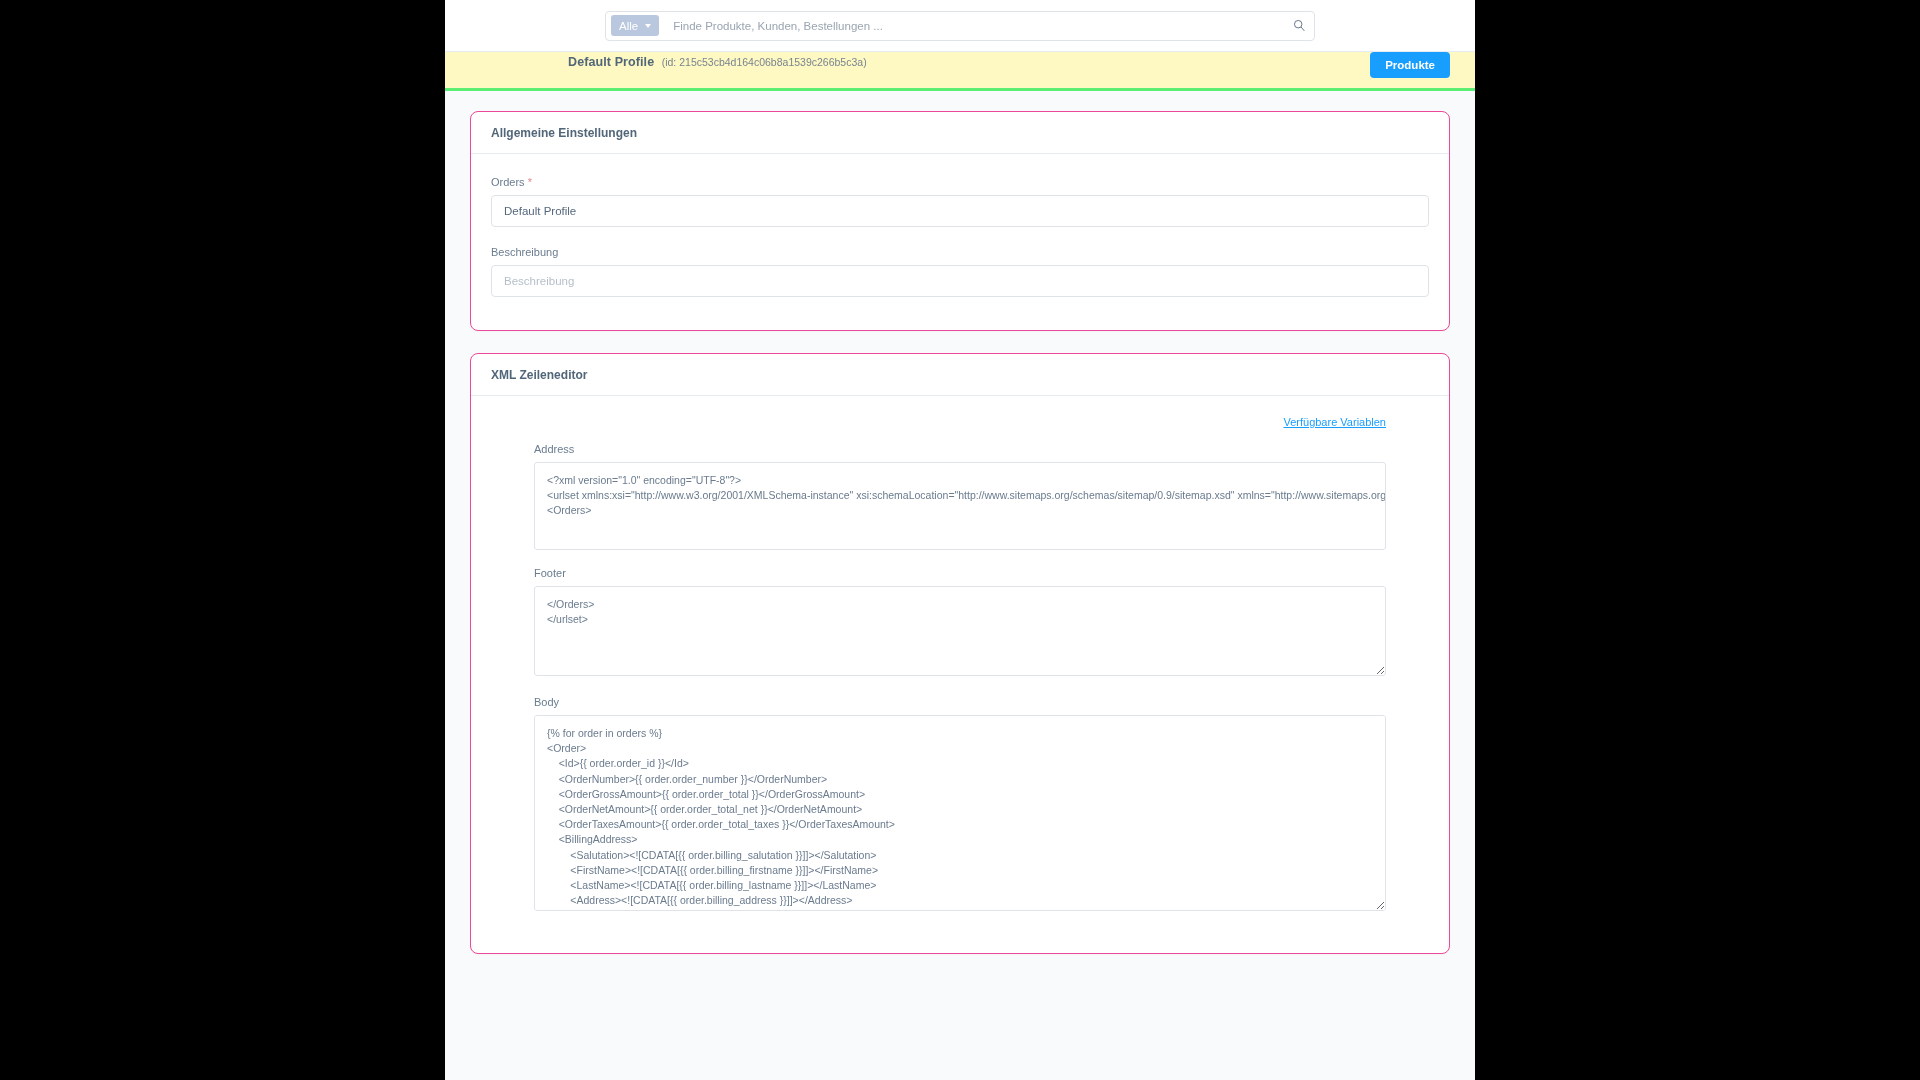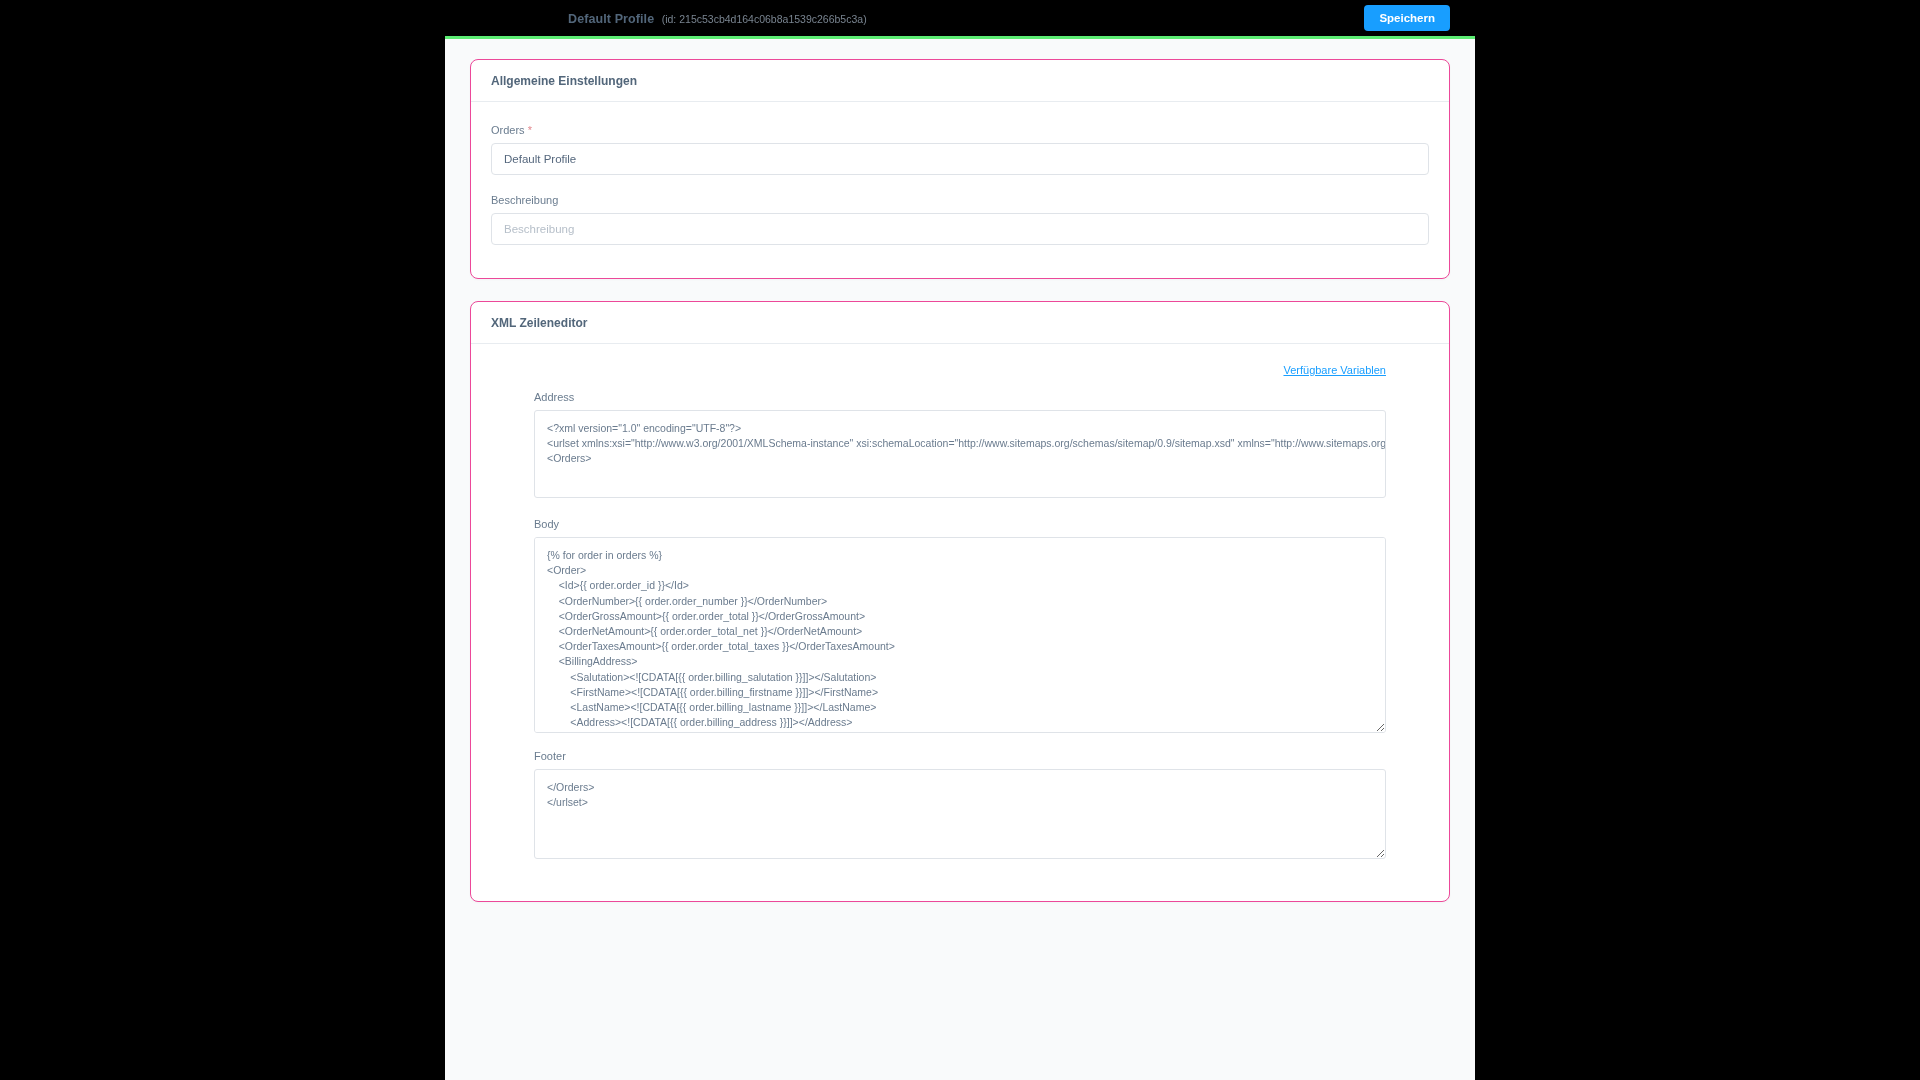--- a/index.html
+++ b/index.html
@@ -80,23 +80,22 @@
     flex-shrink: 0;
     display: flex;
     align-items: center;
     justify-content: center;
     cursor: pointer;
   }
 
   
   .smartbar {
     height: 36px;
-    background: #000000;
-    display: flex;
-    align-items: center;
+    background: #fef9c3;
+    display: flex;
     padding: 0 25px 0 123px;
     position: relative;
   }
   .sb-title {
     font-size: 12.5px;
     color: #52667a;
     font-weight: bold;
     letter-spacing: 0.1px;
   }
   .sb-id {
@@ -227,28 +226,43 @@
 
   .code-body::-webkit-scrollbar { width: 13px; }
   .code-body::-webkit-scrollbar-track { background: #f0f0f0; }
   .code-body::-webkit-scrollbar-thumb { background: #b4b4b4; border: 2px solid #f0f0f0; }
 </style>
 </head>
 <body>
 
 <div class="app">
 
+  <div class="topbar">
+    <div class="search-wrap">
+      <div class="search-scope">
+        <span>Alle</span>
+        <span class="chev"></span>
+      </div>
+      <input class="search-input" type="text" placeholder="Finde Produkte, Kunden, Bestellungen ..." style="">
+      <span class="search-icon">
+        <svg width="13" height="13" viewBox="0 0 16 16">
+          <circle cx="6.4" cy="6.4" r="4.6" fill="none" stroke="#58687c" stroke-width="1.1"></circle>
+          <line x1="9.9" y1="9.9" x2="14" y2="14.6" stroke="#58687c" stroke-width="1.1"></line>
+        </svg>
+      </span>
+    </div>
+  </div>
 
   <div class="smartbar">
     <div>
       <span class="sb-title">Default Profile</span>
       <span class="sb-id">(id: 215c53cb4d164c06b8a1539c266b5c3a)</span>
     </div>
     <div class="sb-spacer"></div>
-    <button class="btn-primary">Speichern</button>
+    <button class="btn-primary">Produkte</button>
   </div>
   <div class="progress-rail">
     <div class="progress-fill" style="width: 100%; background: rgb(92, 237, 115);"></div>
   </div>
 
   <div class="content">
 
     <div class="card">
       <div class="card-head">Allgemeine Einstellungen</div>
       <div class="card-body">
@@ -275,43 +289,43 @@
 
         <div class="var-link-row">
           <a class="var-link">Verfügbare Variablen</a>
         </div>
 
         <div class="editor-block">
           <label class="ed-label">Address</label>
           <textarea class="code-area code-header" style="">&lt;?xml version="1.0" encoding="UTF-8"?&gt;
 &lt;urlset xmlns:xsi="http://www.w3.org/2001/XMLSchema-instance" xsi:schemaLocation="http://www.sitemaps.org/schemas/sitemap/0.9/sitemap.xsd" xmlns="http://www.sitemaps.org/schemas/sitemap/0.9"&gt;
 &lt;Orders&gt;</textarea>
+        </div>
+
+        <div class="editor-block" style="margin-top:13px;">
+          <label class="ed-label">Footer</label>
+          <textarea class="code-area code-footer" style="">&lt;/Orders&gt;
+&lt;/urlset&gt;</textarea>
         </div>
 
         <div class="editor-block" style="margin-top:16px;">
           <label class="ed-label">Body</label>
           <textarea class="code-area code-body" style="">{% for order in orders %}
 &lt;Order&gt;
     &lt;Id&gt;{{ order.order_id }}&lt;/Id&gt;
     &lt;OrderNumber&gt;{{ order.order_number }}&lt;/OrderNumber&gt;
     &lt;OrderGrossAmount&gt;{{ order.order_total }}&lt;/OrderGrossAmount&gt;
     &lt;OrderNetAmount&gt;{{ order.order_total_net }}&lt;/OrderNetAmount&gt;
     &lt;OrderTaxesAmount&gt;{{ order.order_total_taxes }}&lt;/OrderTaxesAmount&gt;
     &lt;BillingAddress&gt;
         &lt;Salutation&gt;&lt;![CDATA[{{ order.billing_salutation }}]]&gt;&lt;/Salutation&gt;
         &lt;FirstName&gt;&lt;![CDATA[{{ order.billing_firstname }}]]&gt;&lt;/FirstName&gt;
         &lt;LastName&gt;&lt;![CDATA[{{ order.billing_lastname }}]]&gt;&lt;/LastName&gt;
         &lt;Address&gt;&lt;![CDATA[{{ order.billing_address }}]]&gt;&lt;/Address&gt;
         &lt;Street&gt;&lt;![CDATA[{{ order.billing_street }}]]&gt;&lt;/Street&gt;</textarea>
         </div>
 
-        <div class="editor-block" style="margin-top:13px;">
-          <label class="ed-label">Footer</label>
-          <textarea class="code-area code-footer" style="">&lt;/Orders&gt;
-&lt;/urlset&gt;</textarea>
-        </div>
-
         <div class="spacer-block"></div>
       </div>
     </div>
 
   </div>
 </div>
 
 </body></html>

